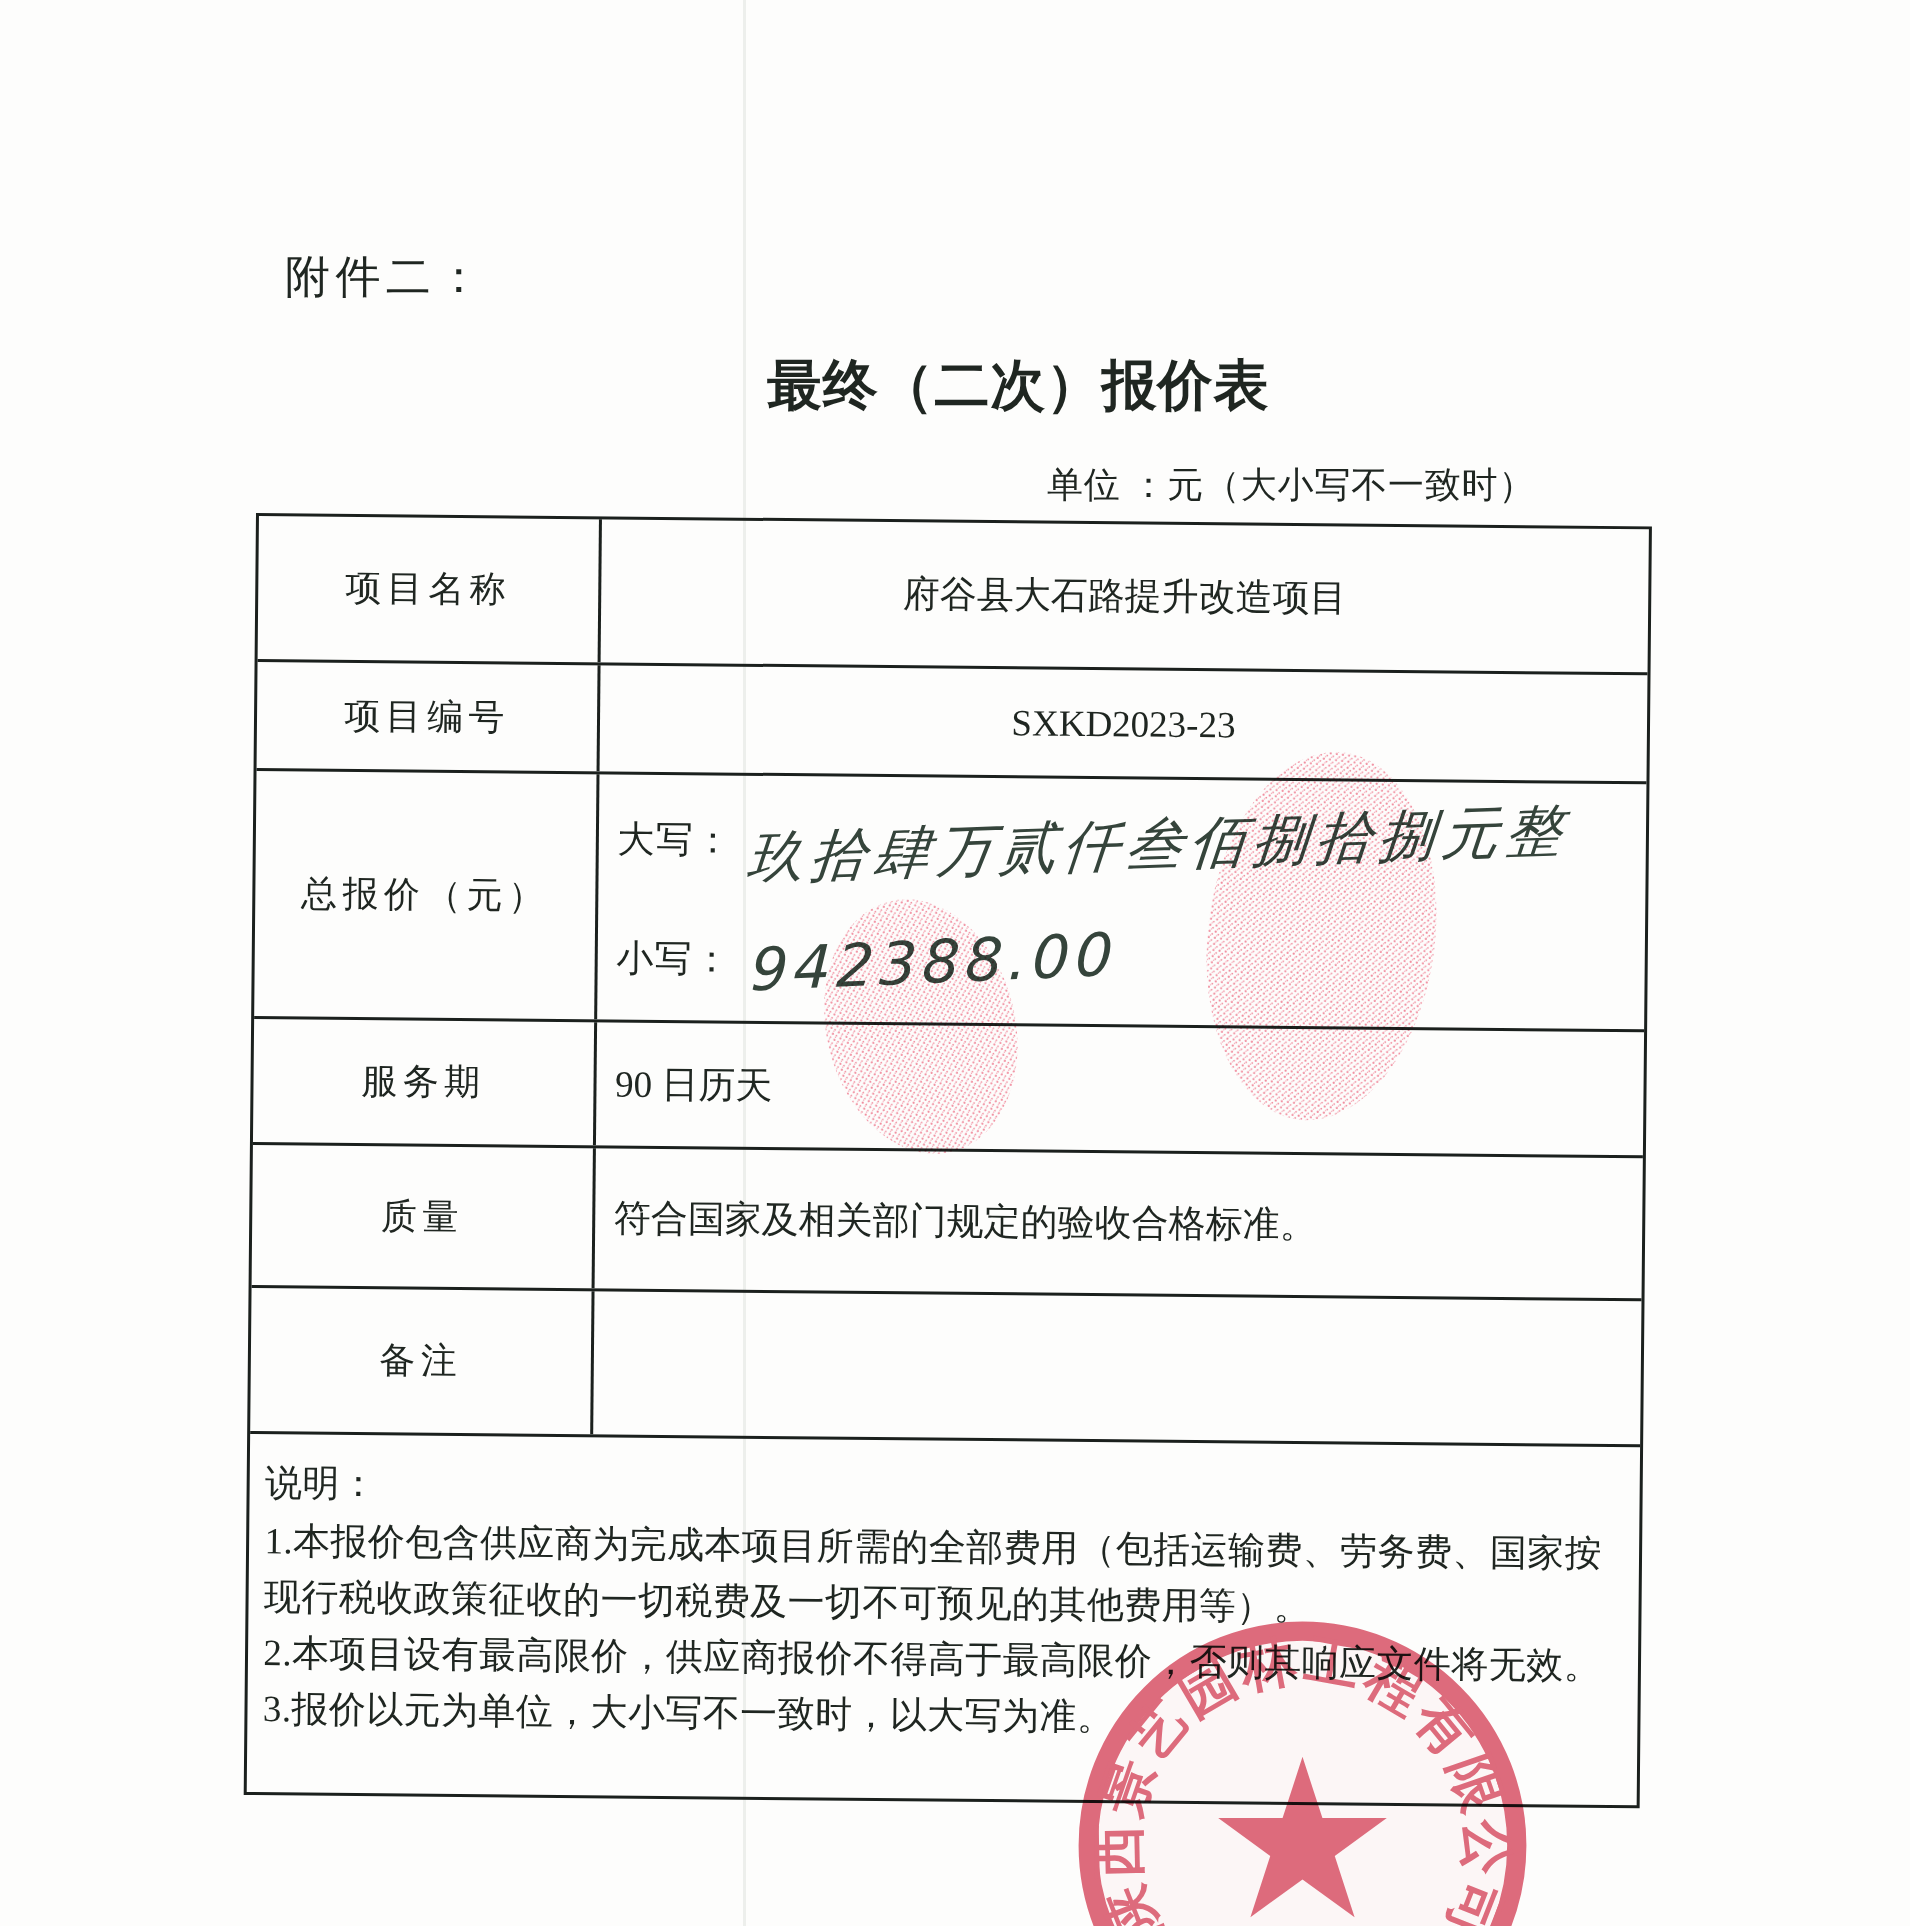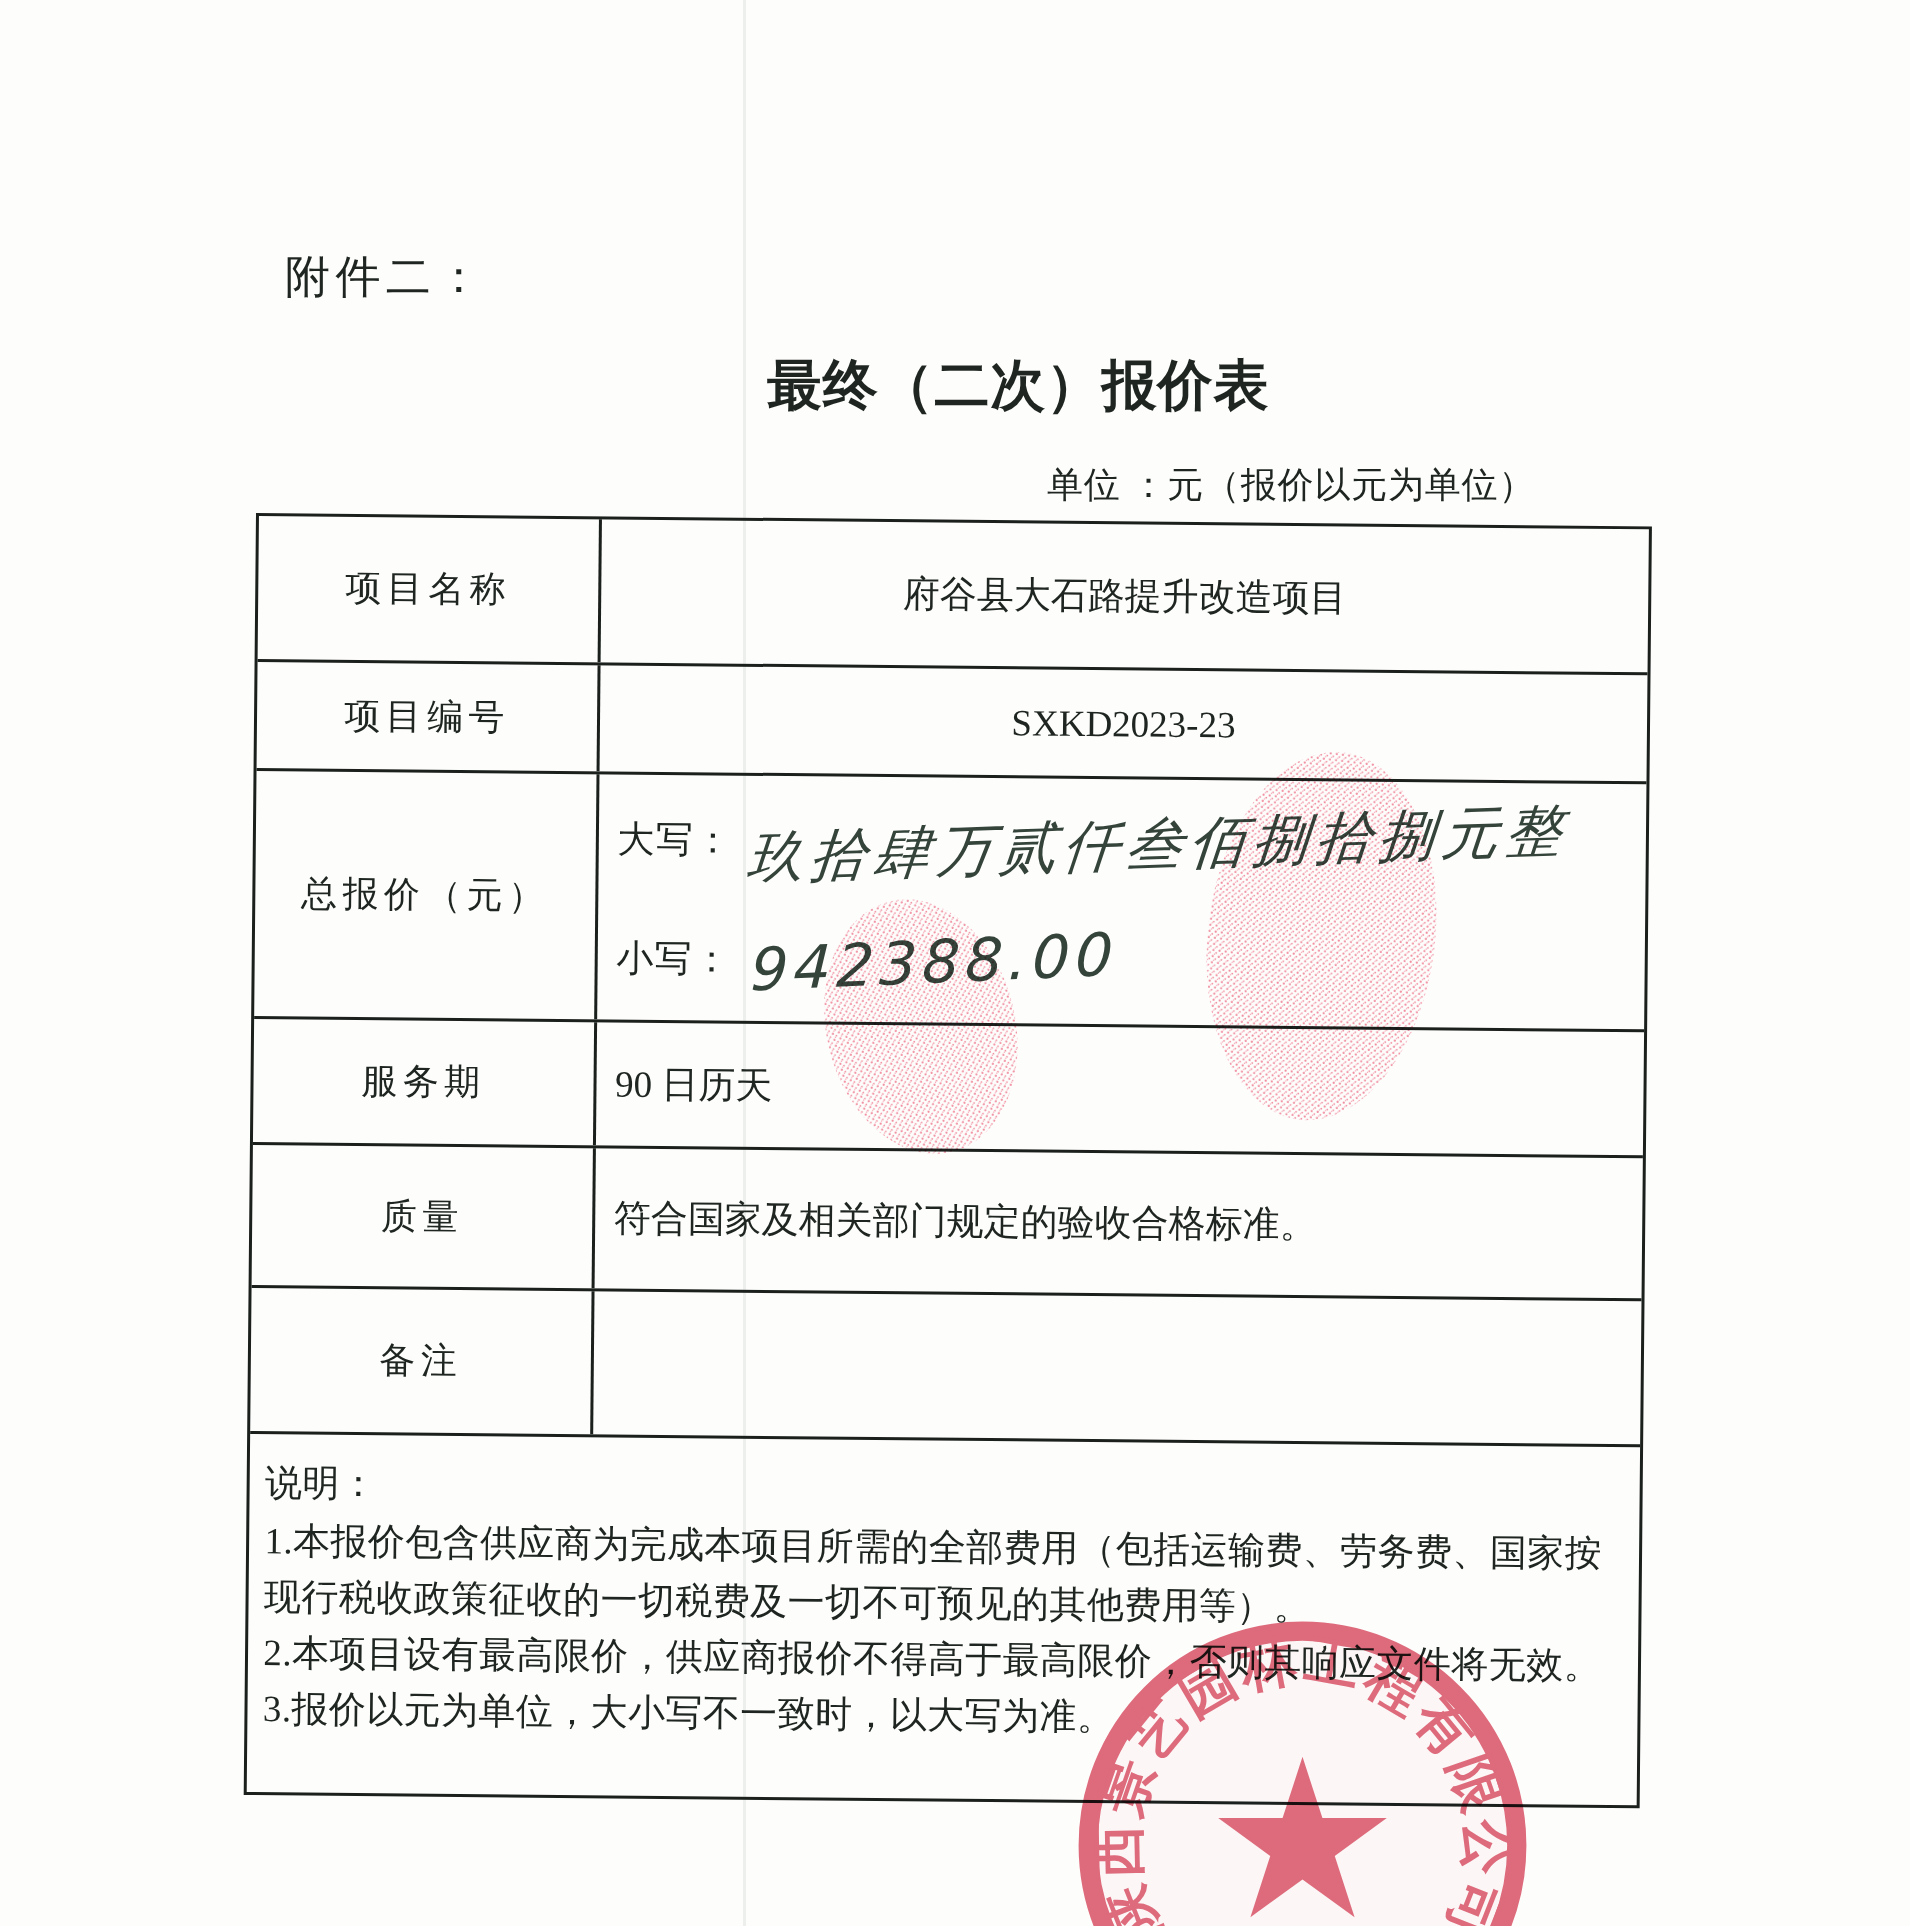--- a/index.html
+++ b/index.html
@@ -81,21 +81,21 @@
 <body>
 
 <div class="page">
 
   <div class="artifact"></div>
 
   <div class="attachment">附件二：</div>
 
   <div class="title">最终（二次）报价表</div>
 
-  <div class="unit-note">单位 ：元（报价以元为单位）</div>
+  <div class="unit-note">单位 ：元（大小写不一致时）</div>
 
   <div class="qtable">
 
     <div class="trow" style="height:143px">
       <div class="tlabel">项目名称</div>
       <div class="tvalue center">府谷县大石路提升改造项目</div>
     </div>
 
     <div class="trow" style="height:106px">
       <div class="tlabel">项目编号</div>

